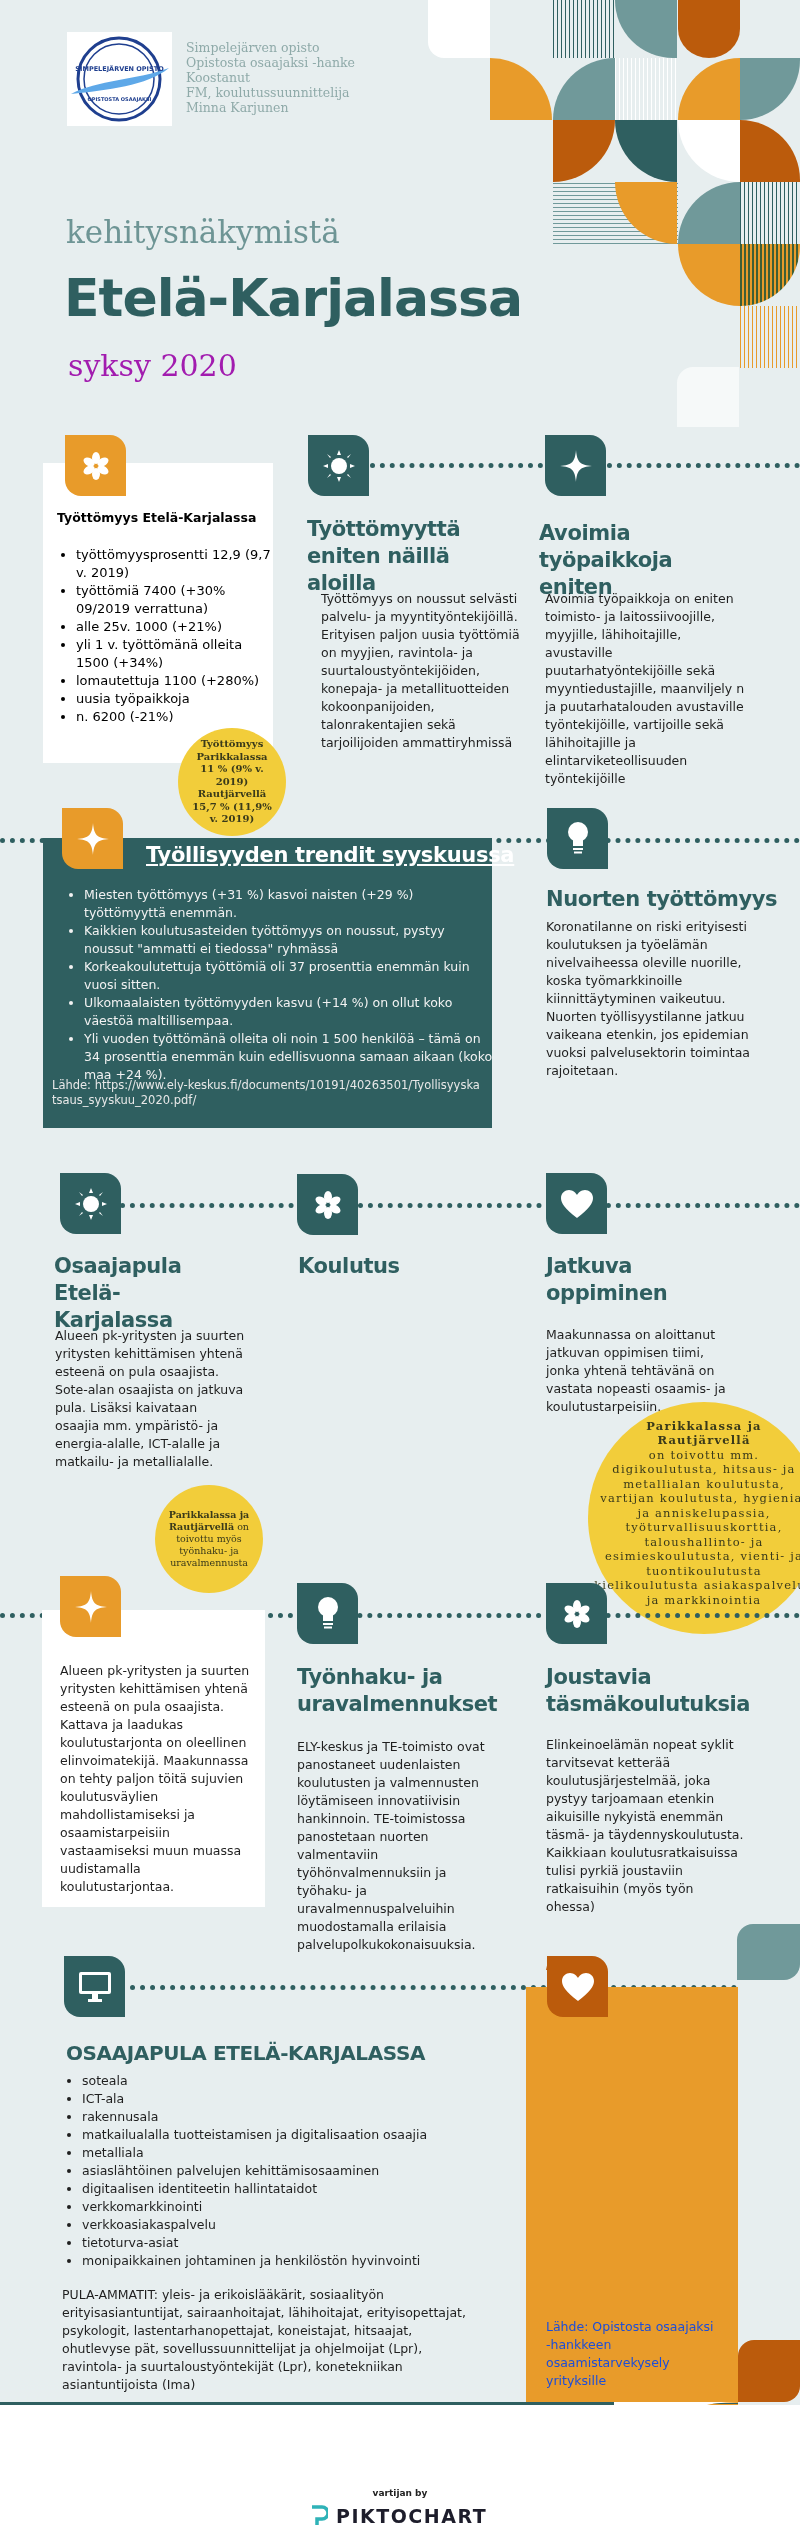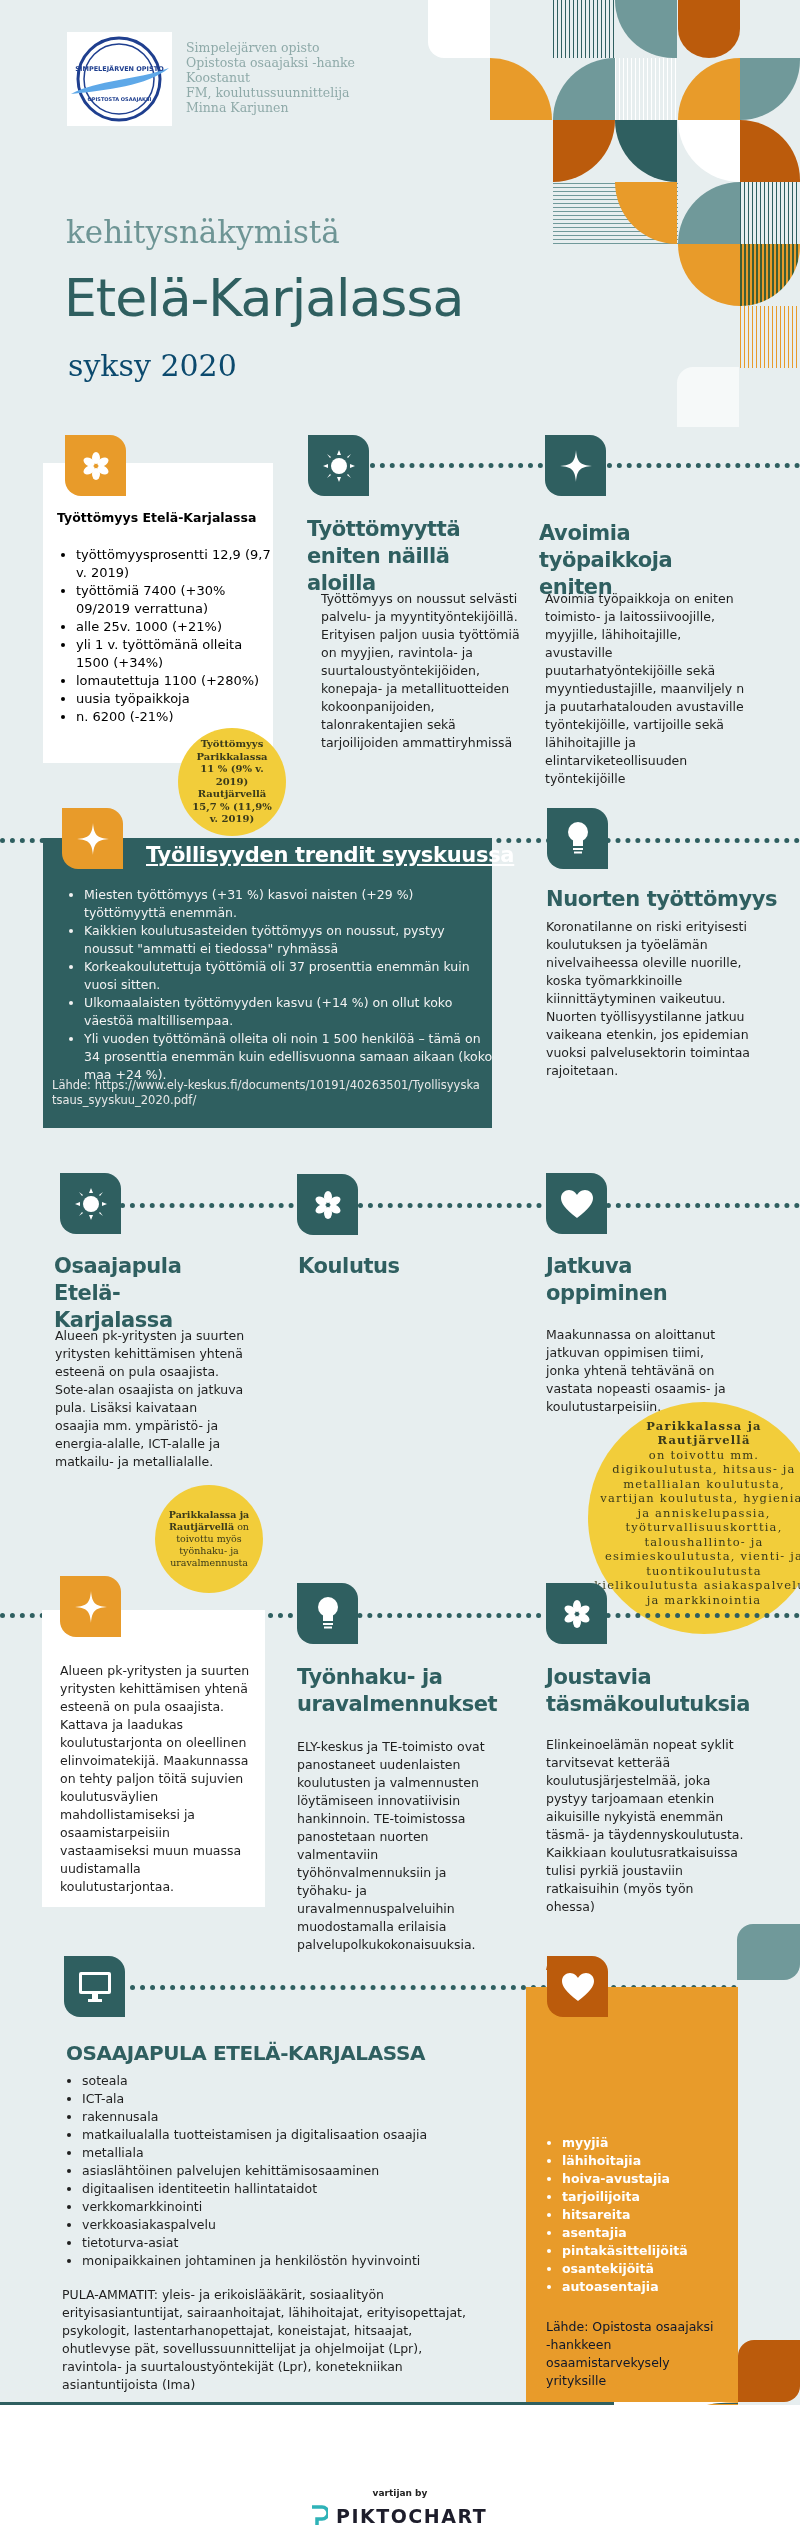--- a/index.html
+++ b/index.html
@@ -68,22 +68,22 @@
   </div>
   <div class="abs serif" style="left:186px;top:40px;font-size:12.5px;line-height:15px;color:#8faaa9;">
     <div>Simpelejärven opisto</div>
     <div>Opistosta osaajaksi -hanke</div>
     <div>Koostanut</div>
     <div>FM, koulutussuunnittelija</div>
     <div>Minna Karjunen</div>
   </div>
 
   <div class="abs serif" style="left:66px;top:214px;font-size:31px;color:#6e9595;">kehitysnäkymistä</div>
-  <div class="abs" style="left:64px;top:268px;font-size:52px;font-weight:normal;color:#2f5f60;letter-spacing:-1px;">Etelä-Karjalassa</div>
-  <div class="abs serif" style="left:68px;top:348px;font-size:30px;color:#0c4a6e;">syksy 2020</div>
+  <div class="abs" style="left:64px;top:268px;font-size:52px;font-weight:bold;color:#2f5f60;letter-spacing:-1px;">Etelä-Karjalassa</div>
+  <div class="abs serif" style="left:68px;top:348px;font-size:30px;color:#a21caf;">syksy 2020</div>
 
   <div class="abs" style="left:43px;top:463px;width:230px;height:300px;background:#fff;"></div>
   <div class="iconbox orange" style="left:65px;top:435px;">
     <svg width="30" height="30" viewBox="0 0 30 30">
         <g fill="#fff">
           <ellipse cx="15" cy="7" rx="4" ry="6"></ellipse>
           <ellipse cx="15" cy="23" rx="4" ry="6"></ellipse>
           <ellipse cx="15" cy="7" rx="4" ry="6" transform="rotate(60 15 15)"></ellipse>
           <ellipse cx="15" cy="7" rx="4" ry="6" transform="rotate(120 15 15)"></ellipse>
           <ellipse cx="15" cy="7" rx="4" ry="6" transform="rotate(240 15 15)"></ellipse>
@@ -277,32 +277,21 @@
     <li>monipaikkainen johtaminen ja henkilöstön hyvinvointi</li>
   </ul>
   <div class="body" style="left:62px;top:2286px;width:420px;">PULA-AMMATIT: yleis- ja erikoislääkärit, sosiaalityön erityisasiantuntijat, sairaanhoitajat, lähihoitajat, erityisopettajat, psykologit, lastentarhanopettajat, koneistajat, hitsaajat, ohutlevyse pät, sovellussuunnittelijat ja ohjelmoijat (Lpr), ravintola- ja suurtaloustyöntekijät (Lpr), konetekniikan asiantuntijoista (Ima)</div>
 
   <div class="abs orange" style="left:526px;top:1987px;width:212px;height:418px;"></div>
   <div class="iconbox rust" style="left:547px;top:1956px;">
     <svg width="34" height="30" viewBox="0 0 34 30">
         <path d="M17 29 C5 20 1 14 1 9 C1 4 5 1 9 1 C13 1 16 4 17 6 C18 4 21 1 25 1 C29 1 33 4 33 9 C33 14 29 20 17 29 Z" fill="#fff"></path>
       </svg>
   </div>
-  <ul class="abs" style="left:540px;top:2134px;width:180px;font-size:12.5px;line-height:18px;font-weight:bold;color:#fff;">
-    <li>myyjiä</li>
-    <li>lähihoitajia</li>
-    <li>hoiva-avustajia</li>
-    <li>tarjoilijoita</li>
-    <li>hitsareita</li>
-    <li>asentajia</li>
-    <li>pintakäsittelijöitä</li>
-    <li>osantekijöitä</li>
-    <li>autoasentajia</li>
-  </ul>
-  <div class="abs" style="left:546px;top:2318px;width:170px;font-size:12.5px;line-height:18px;color:#0f172a;">Lähde: Opistosta osaajaksi -hankkeen osaamistarvekysely yrityksille</div>
+  <div class="abs" style="left:546px;top:2318px;width:170px;font-size:12.5px;line-height:18px;color:#1d4ed8;">Lähde: Opistosta osaajaksi -hankkeen osaamistarvekysely yrityksille</div>
 
   <div class="abs rust" style="left:738px;top:2340px;width:62px;height:62px;border-radius:16px 0 16px 0;"></div>
 
   <div class="abs teal" style="left:0;top:2402px;width:614px;height:94px;"></div>
 
   <div class="abs" style="left:614px;top:2402px;width:124px;height:94px;background:#fff;">
     <div class="abs" style="left:0;top:0;width:124px;height:94px;background:repeating-linear-gradient(0deg,#2f5f60 0 1px,transparent 1px 4px),#e89b2a;border-radius:0 0 0 0;clip-path:ellipse(100% 100% at 100% 100%);"></div>
   </div>
 </div>
 

